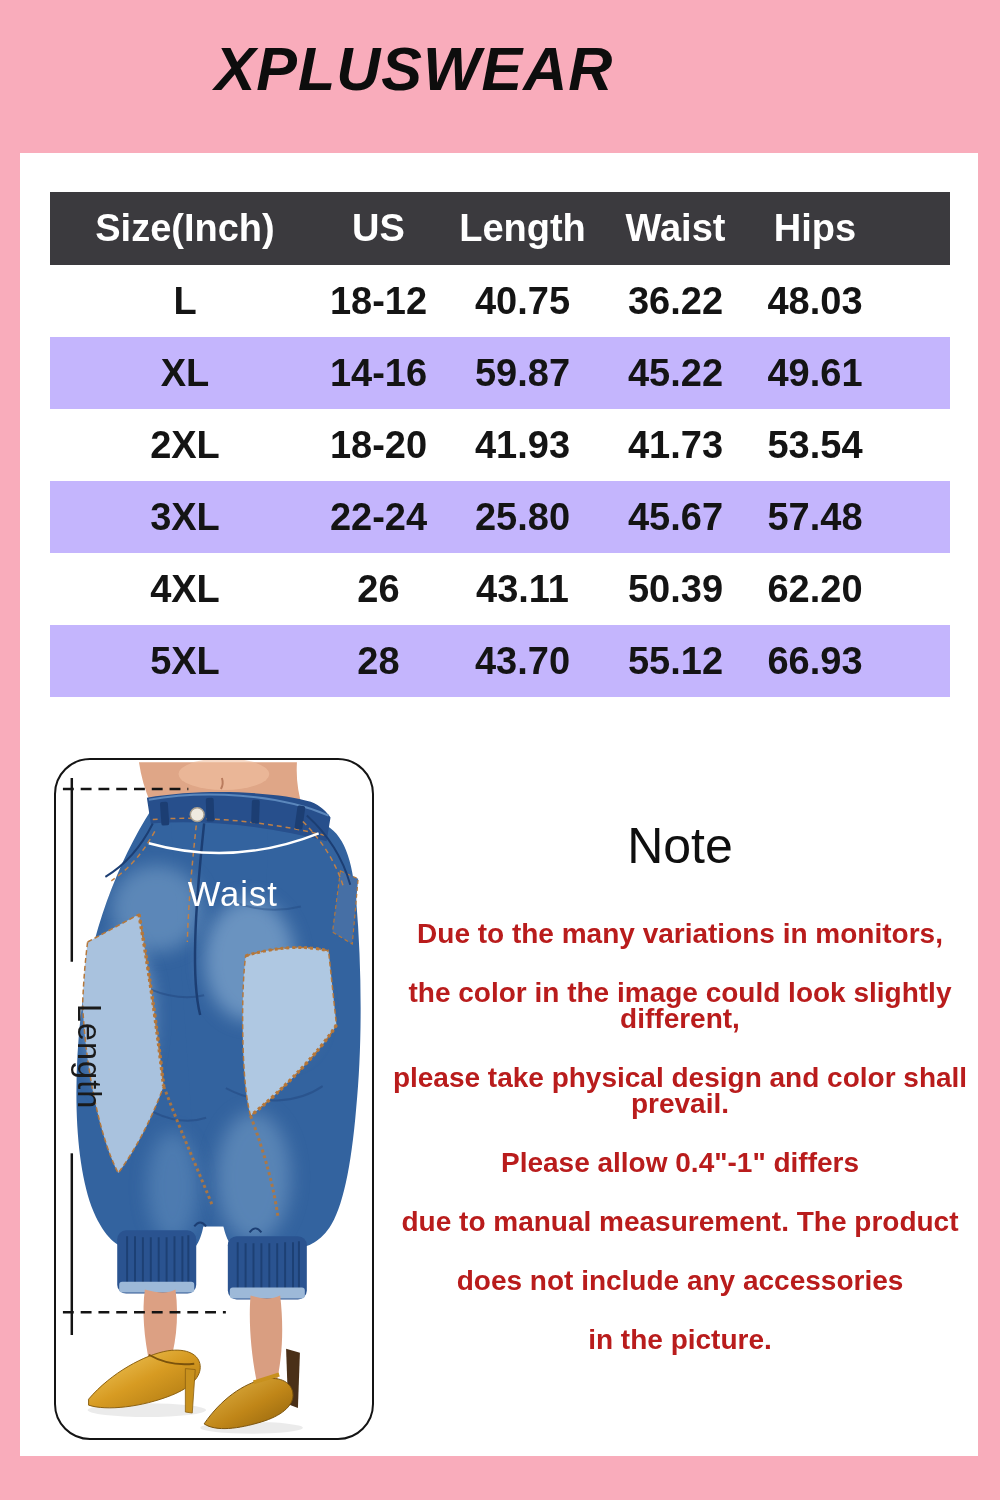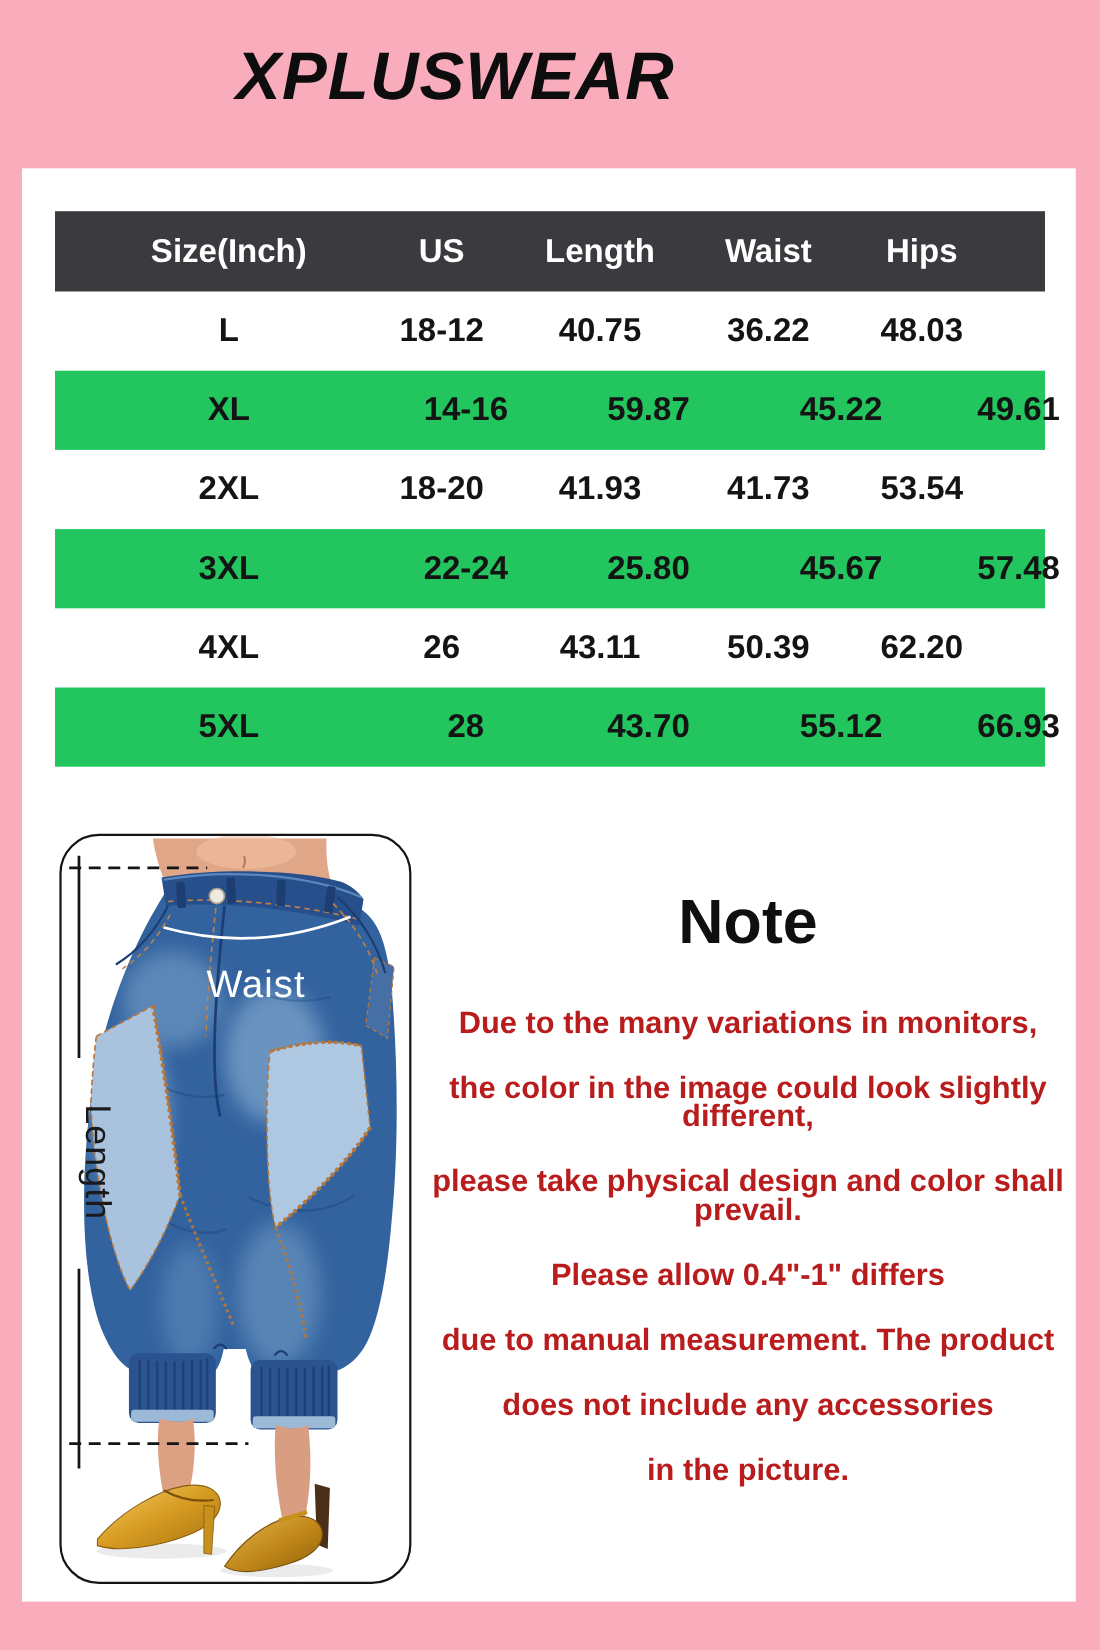--- a/index.html
+++ b/index.html
@@ -19,32 +19,31 @@
   }
   .panel{
     position:absolute;left:20px;top:153px;width:958px;height:1303px;
     background:#ffffff;
   }
   .size-table{position:absolute;left:30px;top:39px;width:900px;}
   .trow{
     display:grid;
     grid-template-columns:270px 117px 171px 135px 144px 63px;
     align-items:center;height:72px;
-    font-size:30px;font-weight:bold;text-align:center;
+    font-size:38px;font-weight:bold;text-align:center;
     color:#141414;
-    padding-left:23px;
   }
   .trow.thead{height:73px;background:#3B3A3E;color:#ffffff;}
-  .trow.alt{background:#22c55e;gap:22px;}
+  .trow.alt{background:#c4b5fd;}
   .tcell{overflow:hidden;white-space:nowrap;}
   .note{
     position:absolute;left:370px;top:652px;width:580px;
     text-align:center;
   }
-  .note-title{font-size:57px;font-weight:bold;margin:0 0 46px 0;color:#0f0f0f;}
+  .note-title{font-size:50px;font-weight:normal;margin:12px 0 46px 0;color:#0f0f0f;}
   .note-line{font-size:28px;font-weight:bold;line-height:26px;margin:17px 0 33px 0;color:#b91c1c;}
   .diagram-card{
     position:absolute;left:34px;top:605px;width:320px;height:682px;
     box-sizing:border-box;
     border:2px solid #141414;border-radius:36px;
     background:#ffffff;overflow:hidden;
   }
   .diagram-card svg{position:absolute;left:0;top:0;}
 </style>
 </head>

